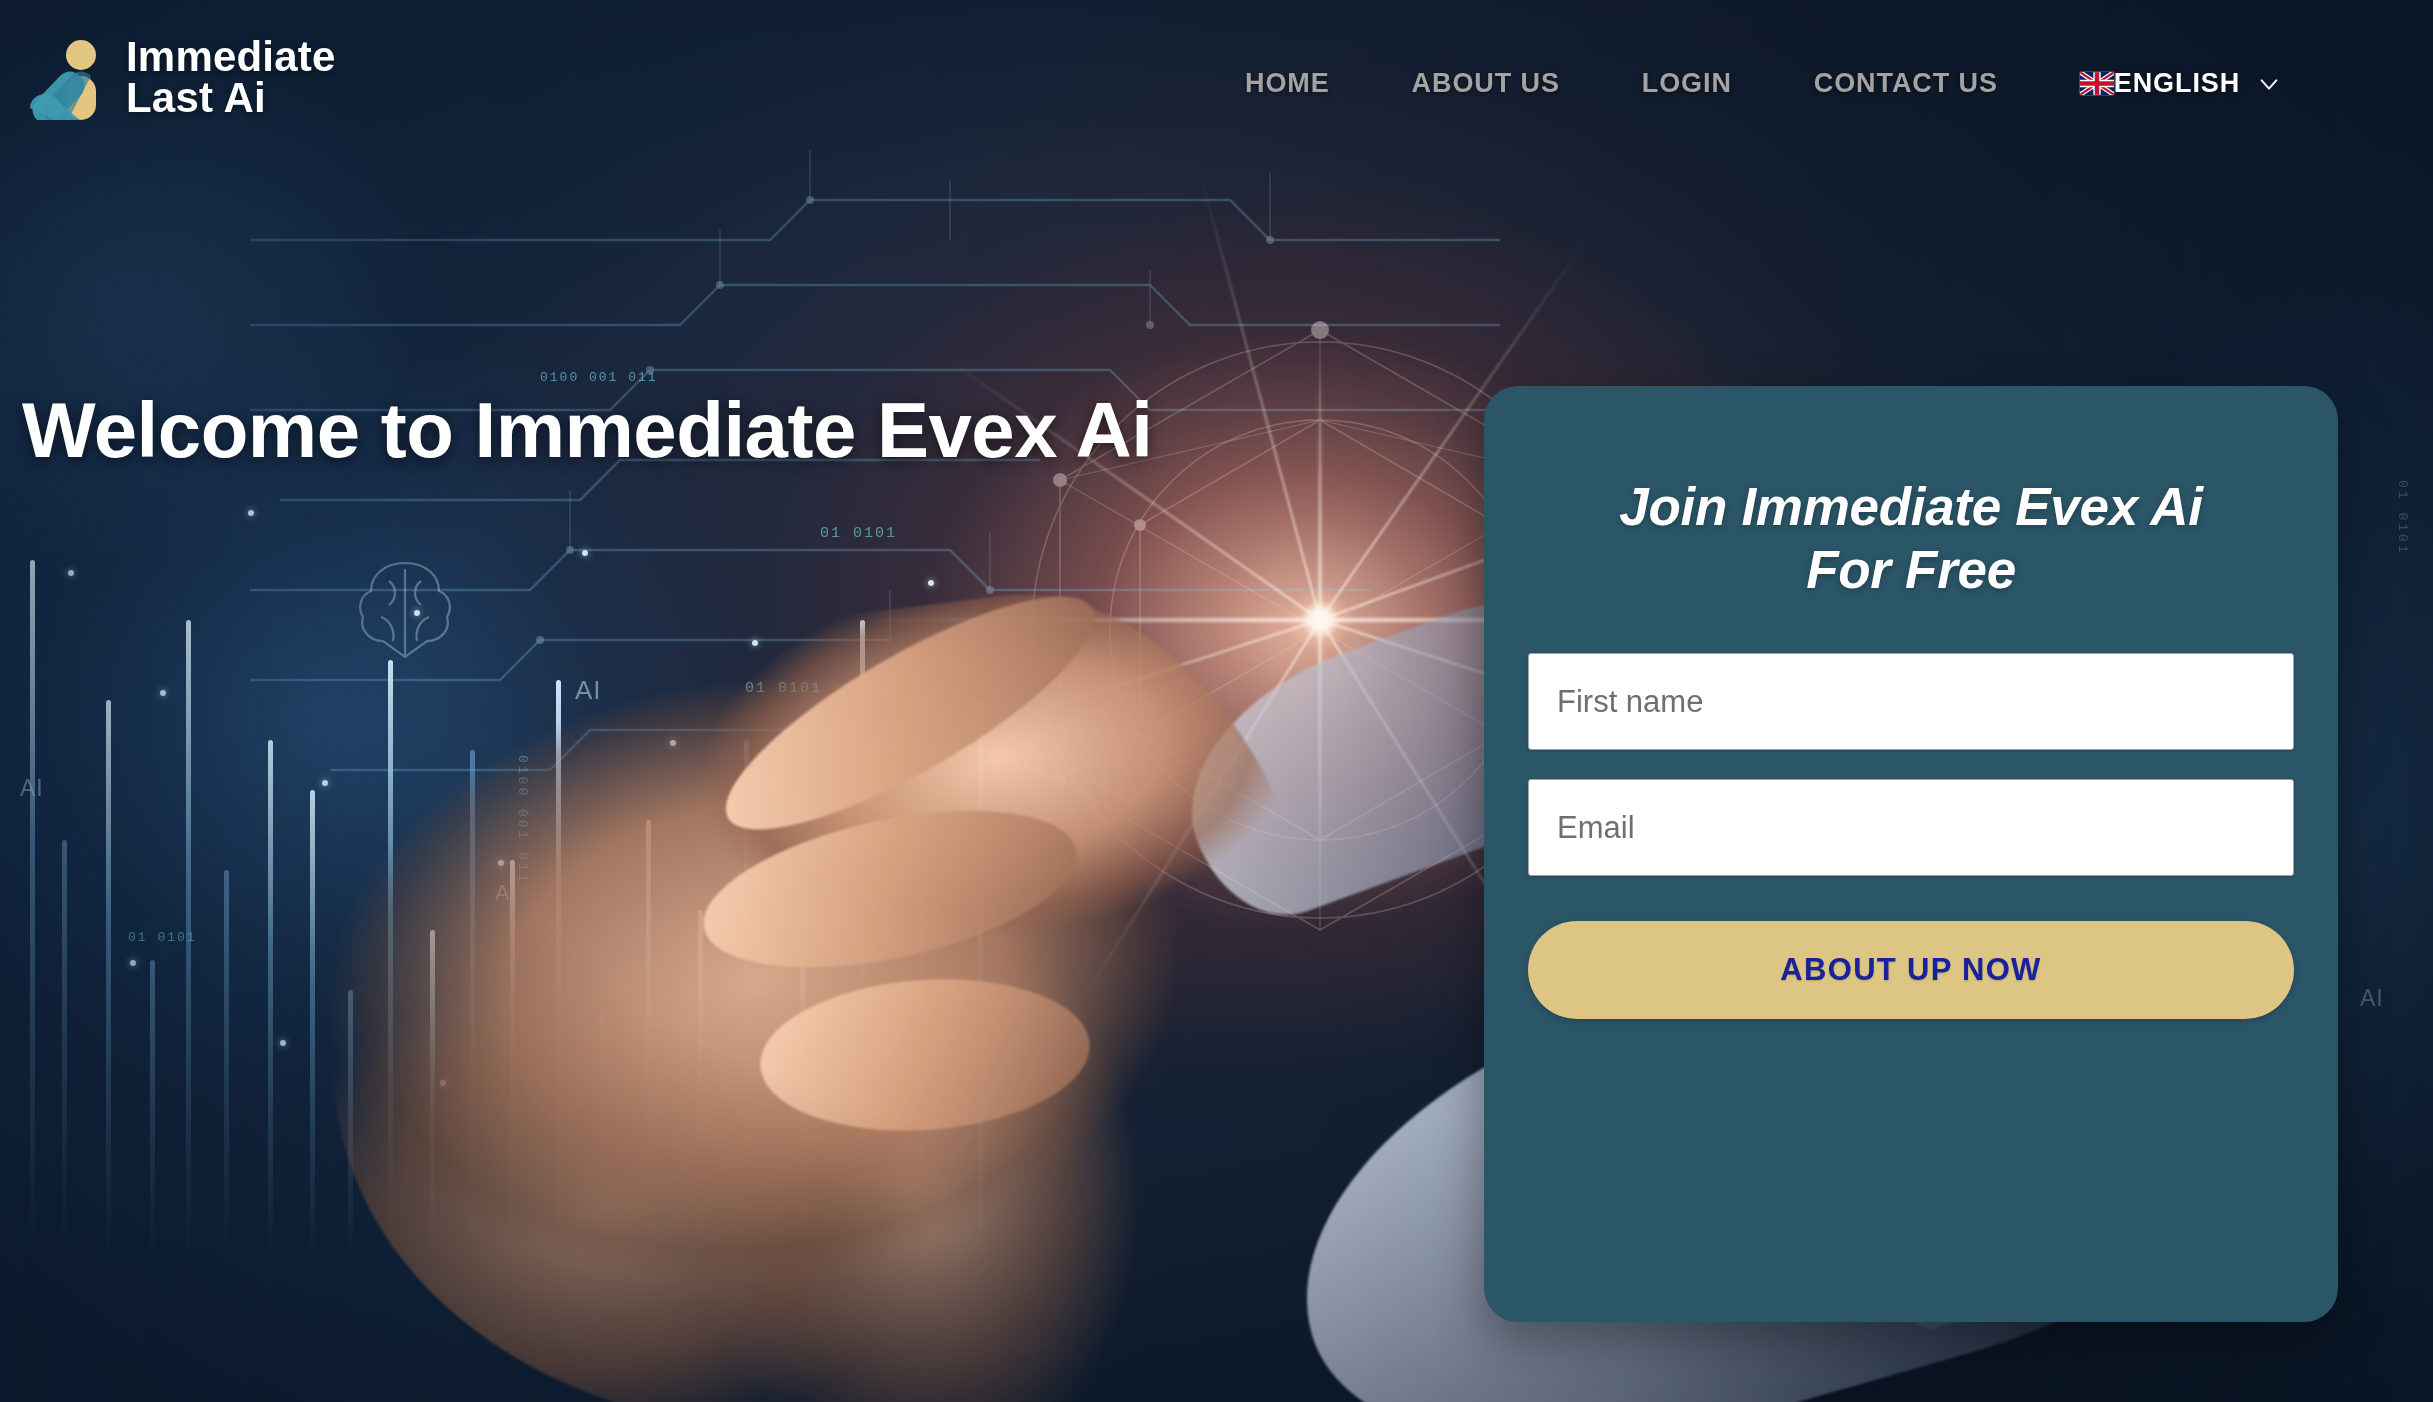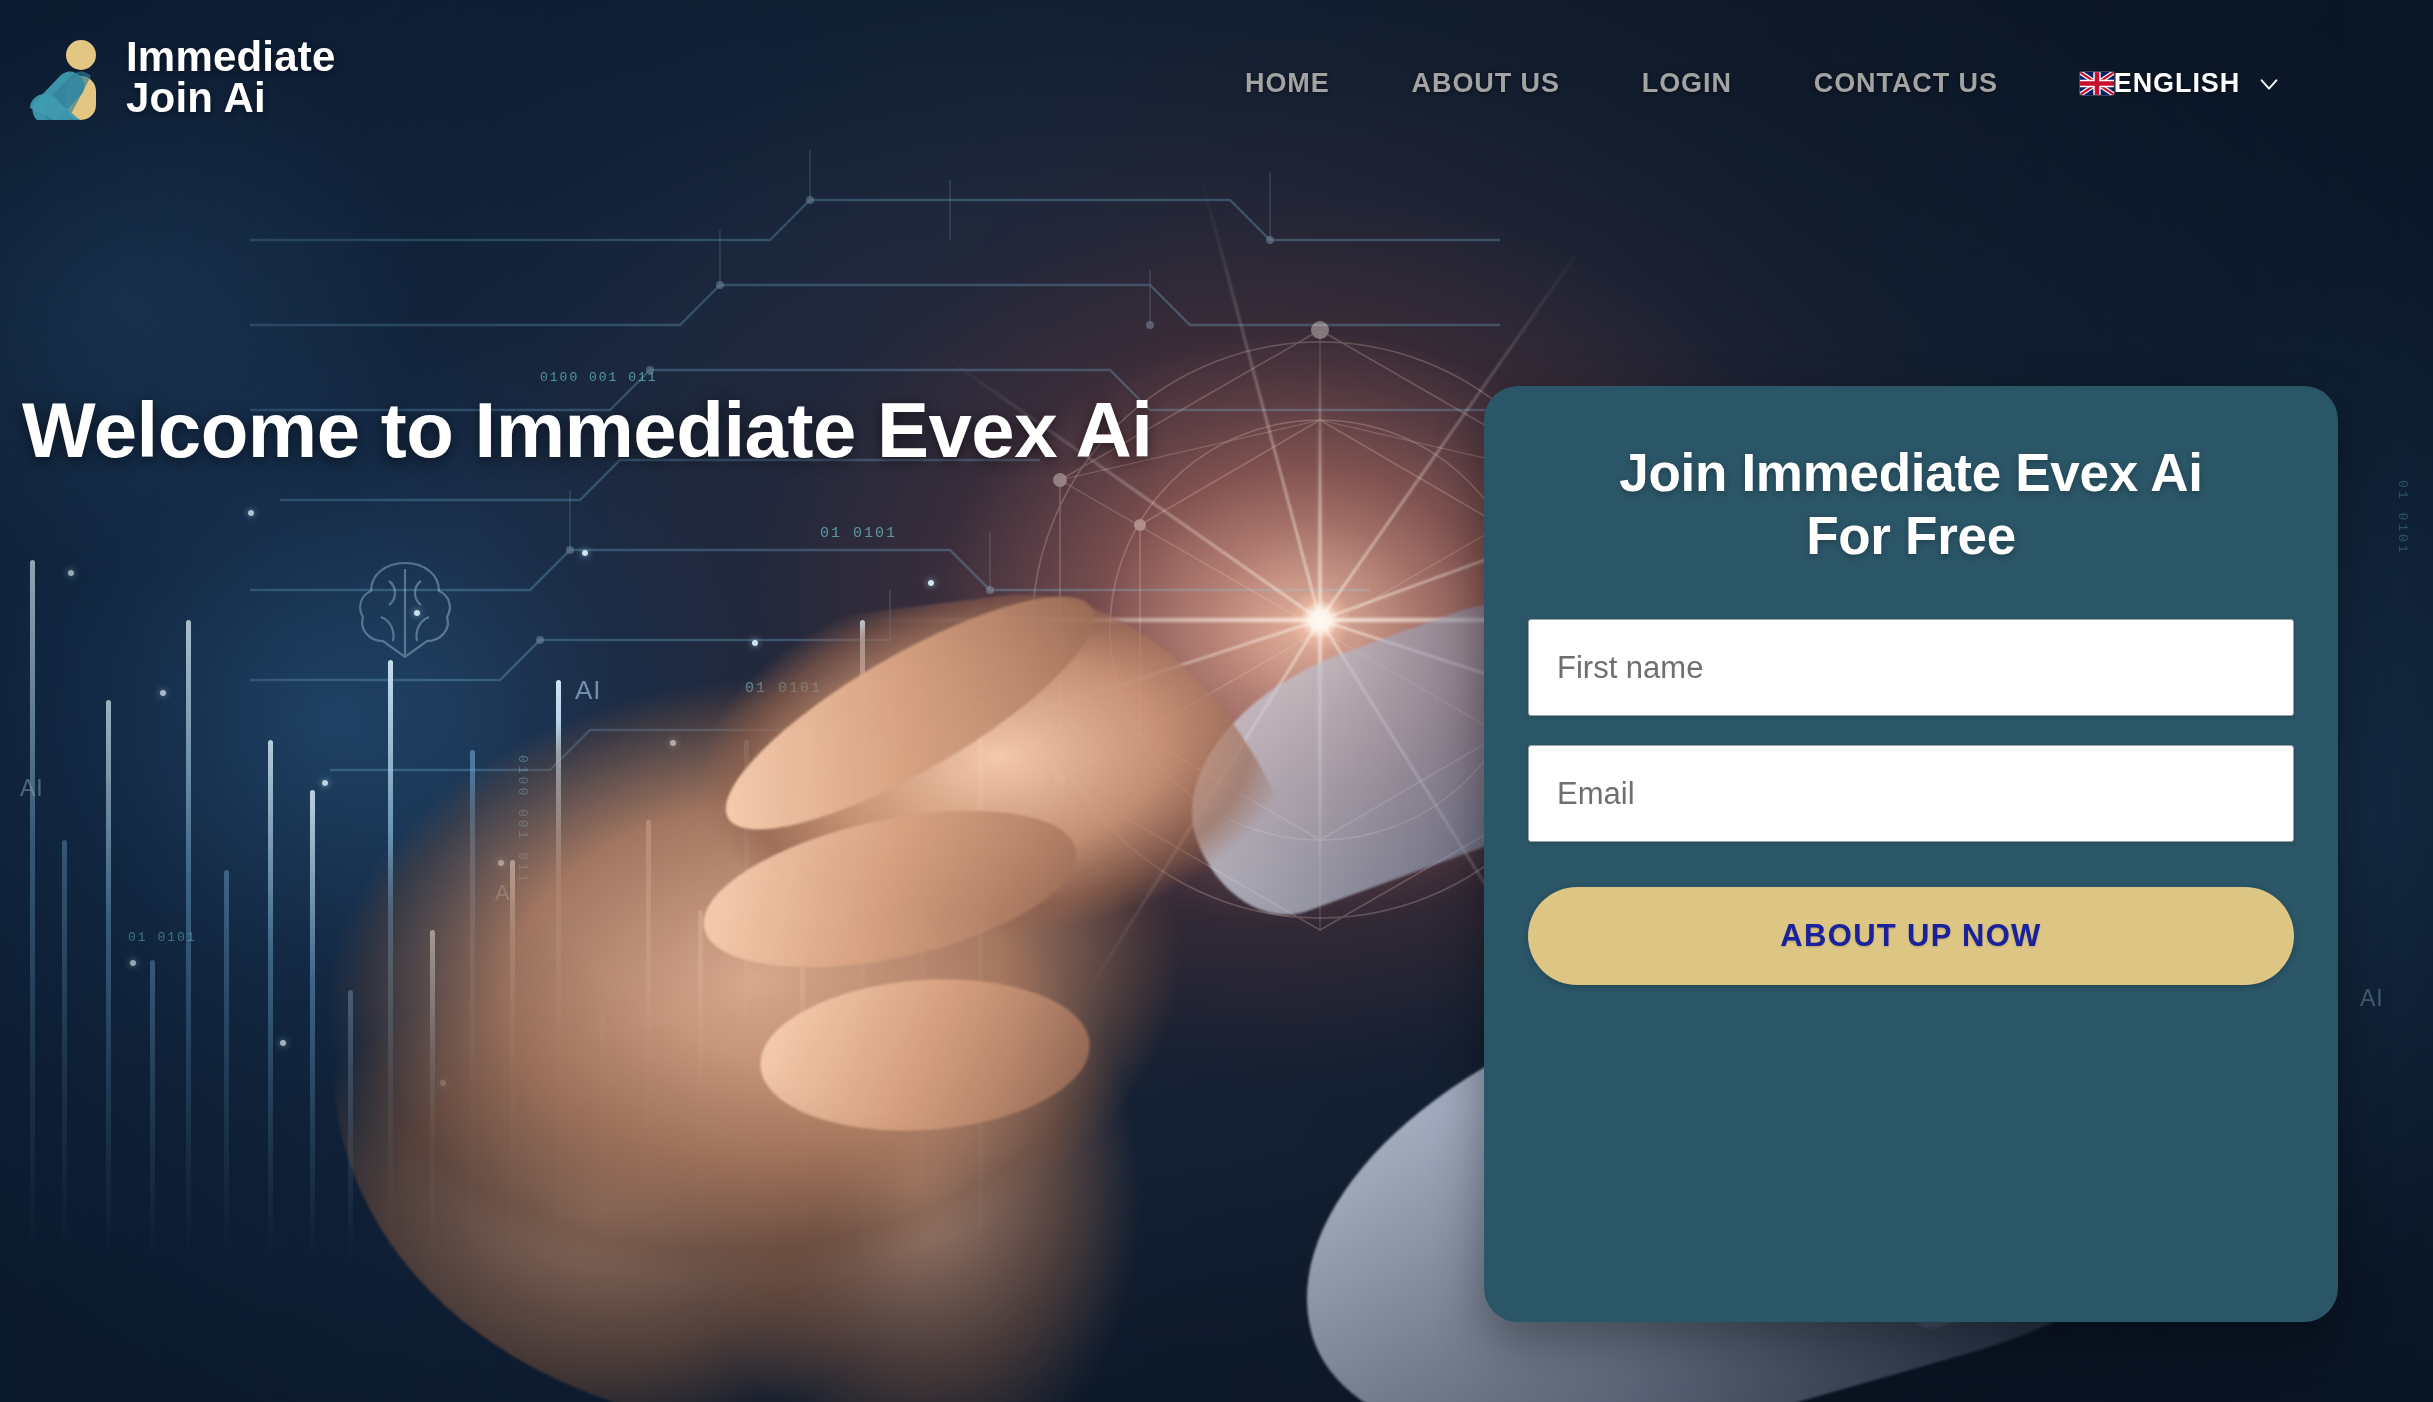--- a/index.html
+++ b/index.html
@@ -155,20 +155,22 @@
   
   .card{
     position:absolute; left:1484px; top:386px; width:854px; height:936px; z-index:26;
     background:#2b5668; border-radius:34px;
     box-shadow:0 18px 48px rgba(0,0,0,.34);
     padding:56px 44px 0 44px;
   }
   .card-title{
     color:#ffffff; font-size:53px; font-weight:700; text-align:center; line-height:1.18;
     letter-spacing:-.3px; text-shadow:0 2px 6px rgba(0,0,0,.28);
+    margin-top:34px;
+    font-style:italic;
   }
   .form{ margin-top:52px; display:flex; flex-direction:column; gap:29px; }
   .field{
     width:100%; height:97px; background:#ffffff; border:1px solid #9aa3a8; border-radius:3px;
     font-size:31px; color:#3c3c3c; padding:0 28px; outline:none;
     font-family:"Liberation Sans", sans-serif;
     box-shadow:0 1px 3px rgba(0,0,0,.18);
   }
   .field::placeholder{ color:#6f6f6f; }
   .cta{
@@ -347,21 +349,21 @@
           <circle cx="57" cy="21" r="15" fill="#e3c681"></circle>
           <rect x="42" y="42" width="30" height="44" rx="15" fill="#e3c681"></rect>
           <path d="M6,86 L6,76 C6,68 12,62 20,62 C25,62 30,64 33,69 L58,86 Z" fill="none"></path>
           <path d="M13,86 C7,80 7,72 13,66 L36,42 C42,36 50,36 56,42 C62,48 62,56 56,62 L33,86 Z" fill="#3f9bb0" opacity="0.95"></path>
           <path d="M24,86 C18,80 18,72 24,66 L47,42 C53,36 61,36 67,42 L44,86 Z" fill="#2f7d96" opacity="0.65"></path>
           <path d="M6,74 C6,66 13,60 21,60 C27,60 32,63 35,68 L56,86 L30,86 Z" fill="#3f9bb0" opacity="0.9"></path>
         </svg>
       </div>
       <div class="logo-type">
         <span>Immediate</span>
-        <span>Join Ai</span>
+        <span>Last Ai</span>
       </div>
     </div>
 
     <nav class="nav">
       <a class="nav-link" href="#">HOME</a>
       <a class="nav-link" href="#">ABOUT US</a>
       <a class="nav-link" href="#">LOGIN</a>
       <a class="nav-link" href="#">CONTACT US</a>
 
       <div class="lang">

